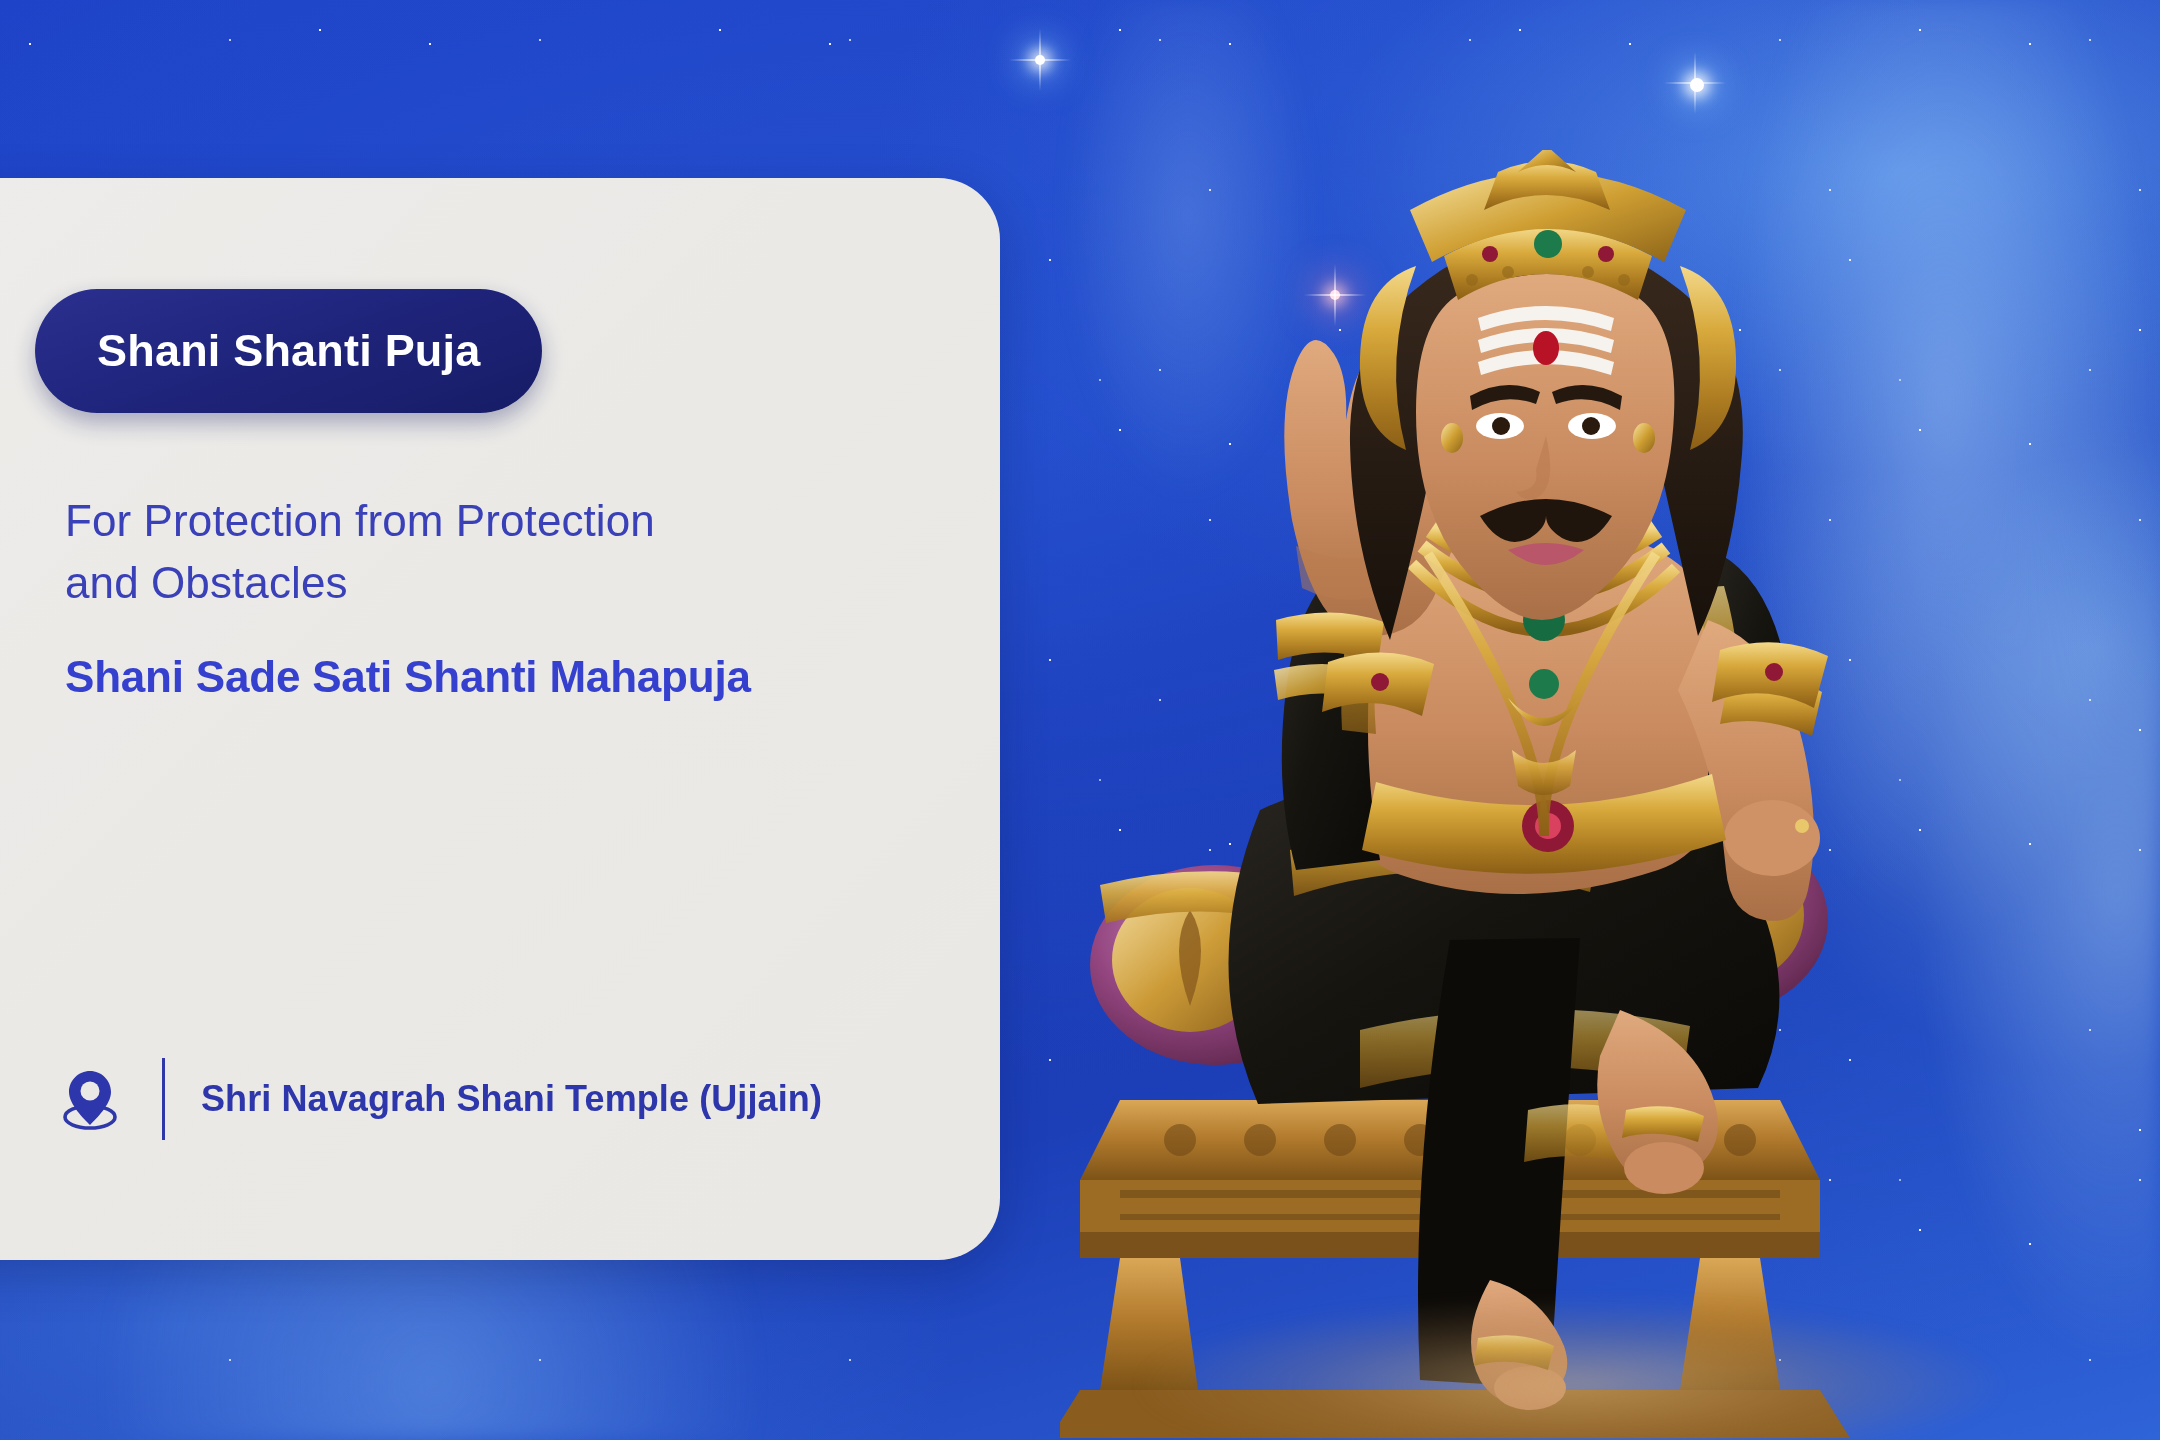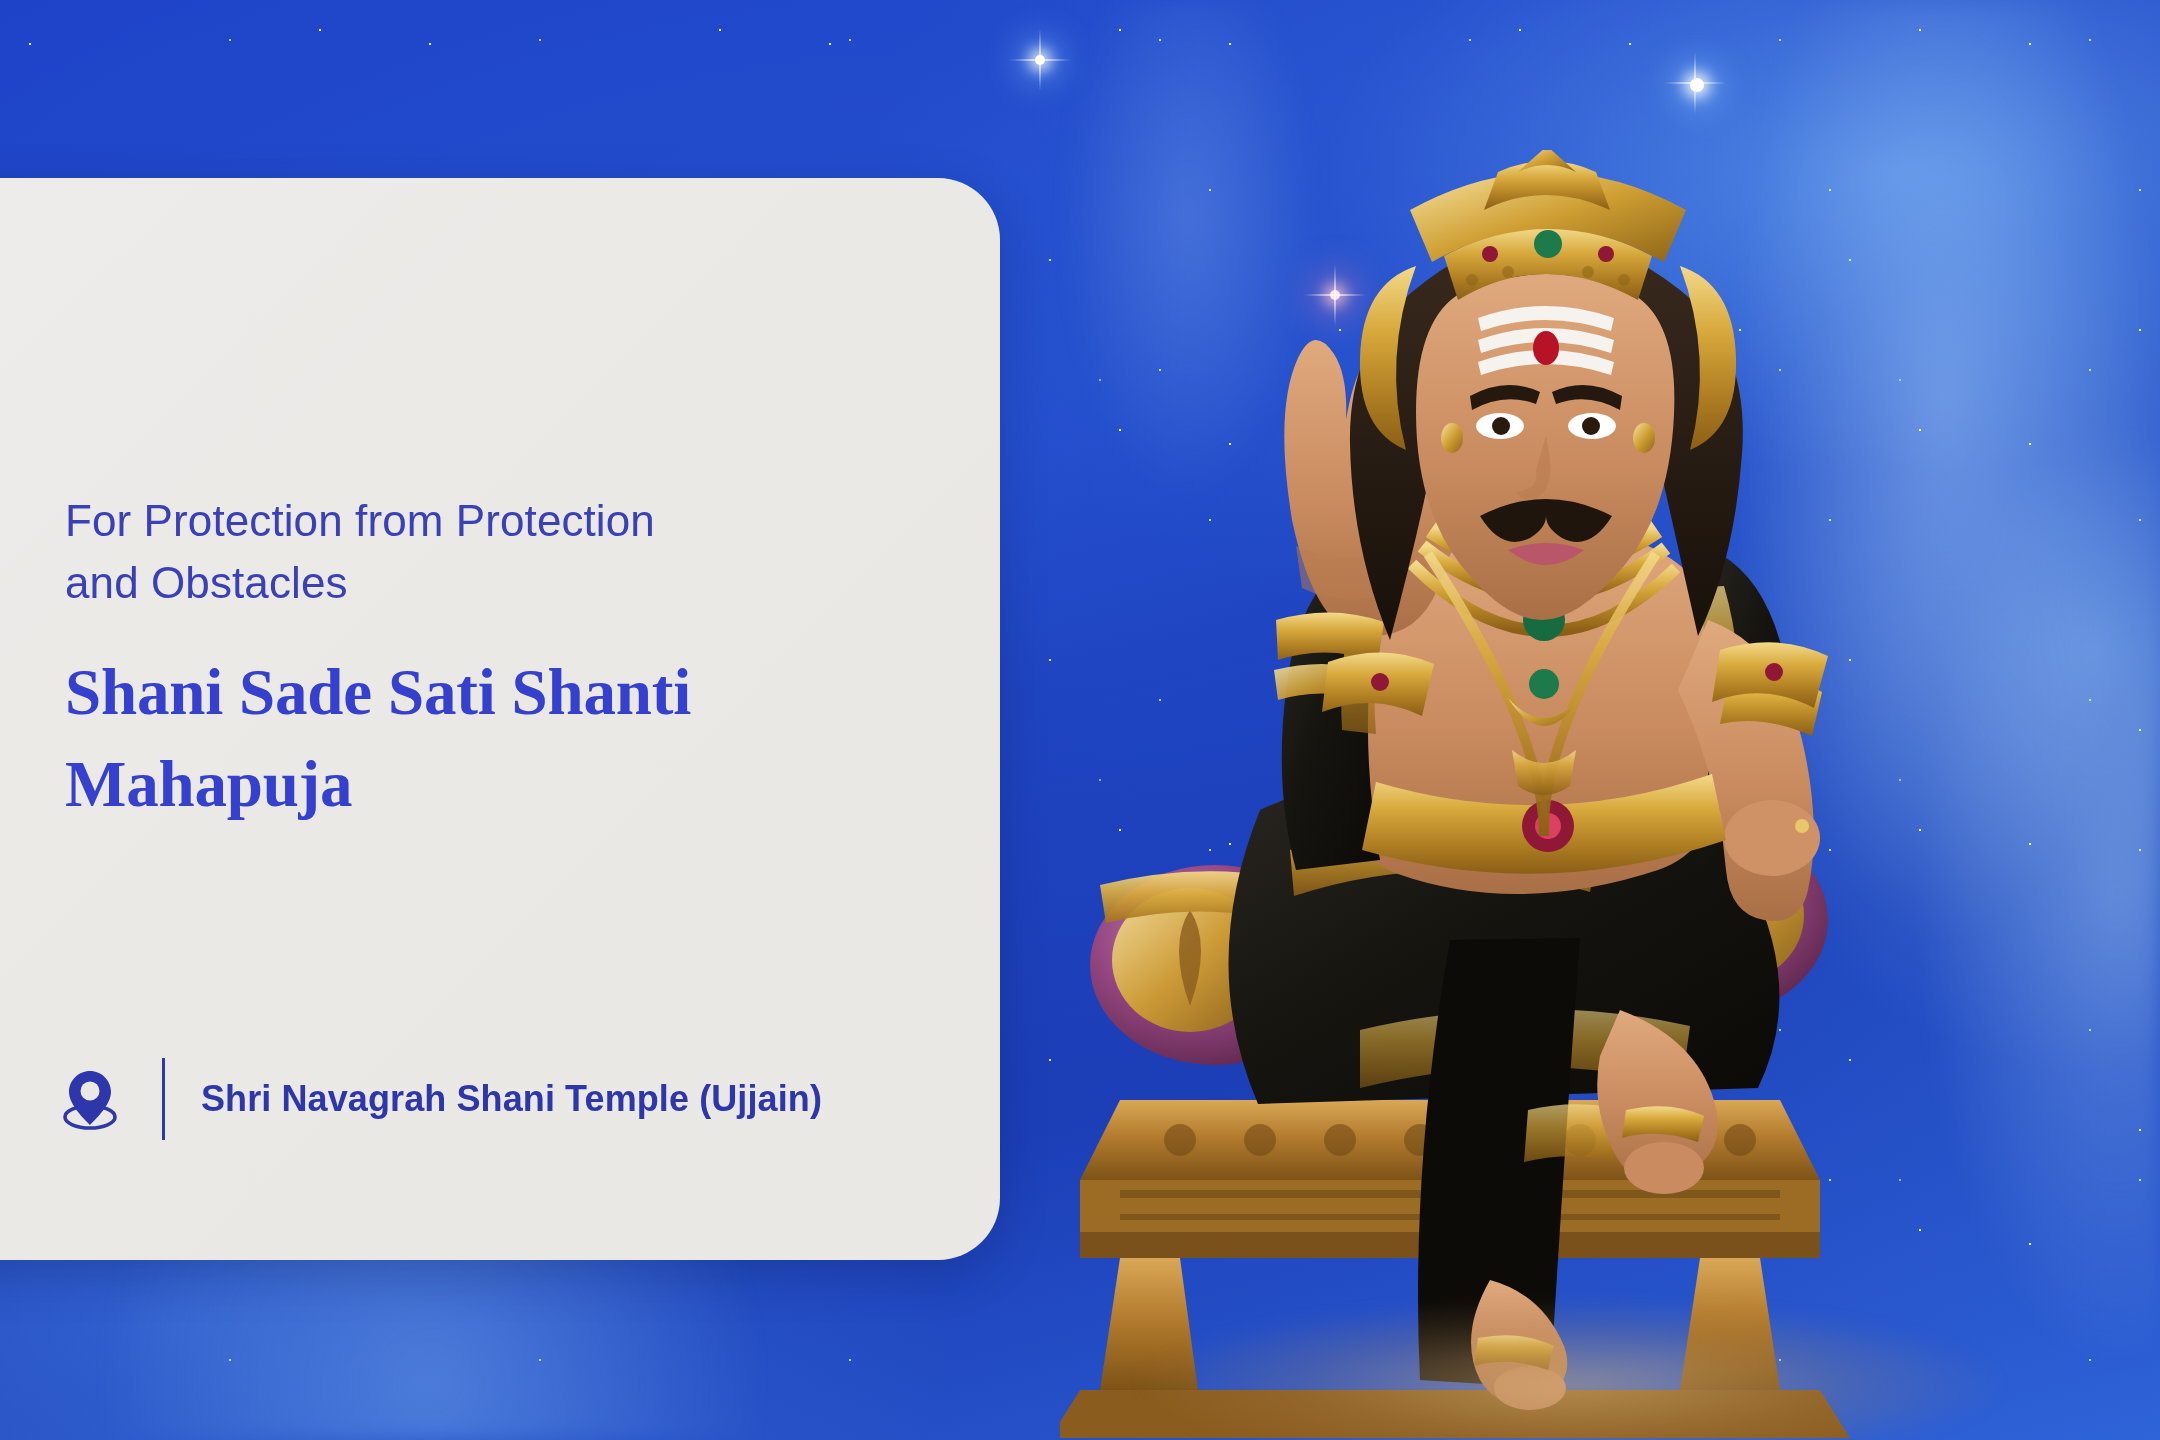--- a/index.html
+++ b/index.html
@@ -138,26 +138,25 @@
     font-weight: 500;
     color: #3940b8;
     letter-spacing: .1px;
   }
 
   .headline {
     position: absolute;
     left: 125px;
     top: 468px;
     width: 700px;
-    font-size: 65px;
+    font-size: 44px;
     line-height: 1.42;
     font-weight: 700;
     color: #3540cf;
     letter-spacing: -.2px;
-    font-family: Liberation Serif, serif;
   }
 
   .location-row {
     position: absolute;
     left: 120px;
     top: 880px;
     display: flex;
     align-items: center;
     gap: 0;
   }
@@ -375,20 +374,23 @@
 
       <path d="M268 512 q56 -20 106 2 l-12 52 q-48 -24 -100 -4 Z" fill="url(#gold)"></path>
       <circle cx="320" cy="532" r="9" fill="#8e1836"></circle>
       <path d="M660 500 q58 -18 108 6 l-14 52 q-50 -26 -102 -6 Z" fill="url(#gold)"></path>
       <circle cx="714" cy="522" r="9" fill="#8e1836"></circle>
     </svg>
   </div>
 
   <div class="card">
 
+    <div class="badge">
+      <span class="badge-text">Shani Shanti Puja</span>
+    </div>
 
     <div class="subtitle">For Protection from Protection and Obstacles</div>
 
     <div class="headline">Shani Sade Sati Shanti Mahapuja</div>
 
     <div class="location-row">
       <svg class="pin-icon" viewBox="0 0 60 64">
         <ellipse cx="30" cy="50" rx="25" ry="11" fill="none" stroke="#2f38a8" stroke-width="3.6"></ellipse>
         <path d="M30 4 C18.4 4 9 13.4 9 25 C9 37.5 24 52 30 58 C36 52 51 37.5 51 25 C51 13.4 41.6 4 30 4 Z" fill="#2d36ab"></path>
         <circle cx="30" cy="24" r="9.5" fill="#eae9e6"></circle>

